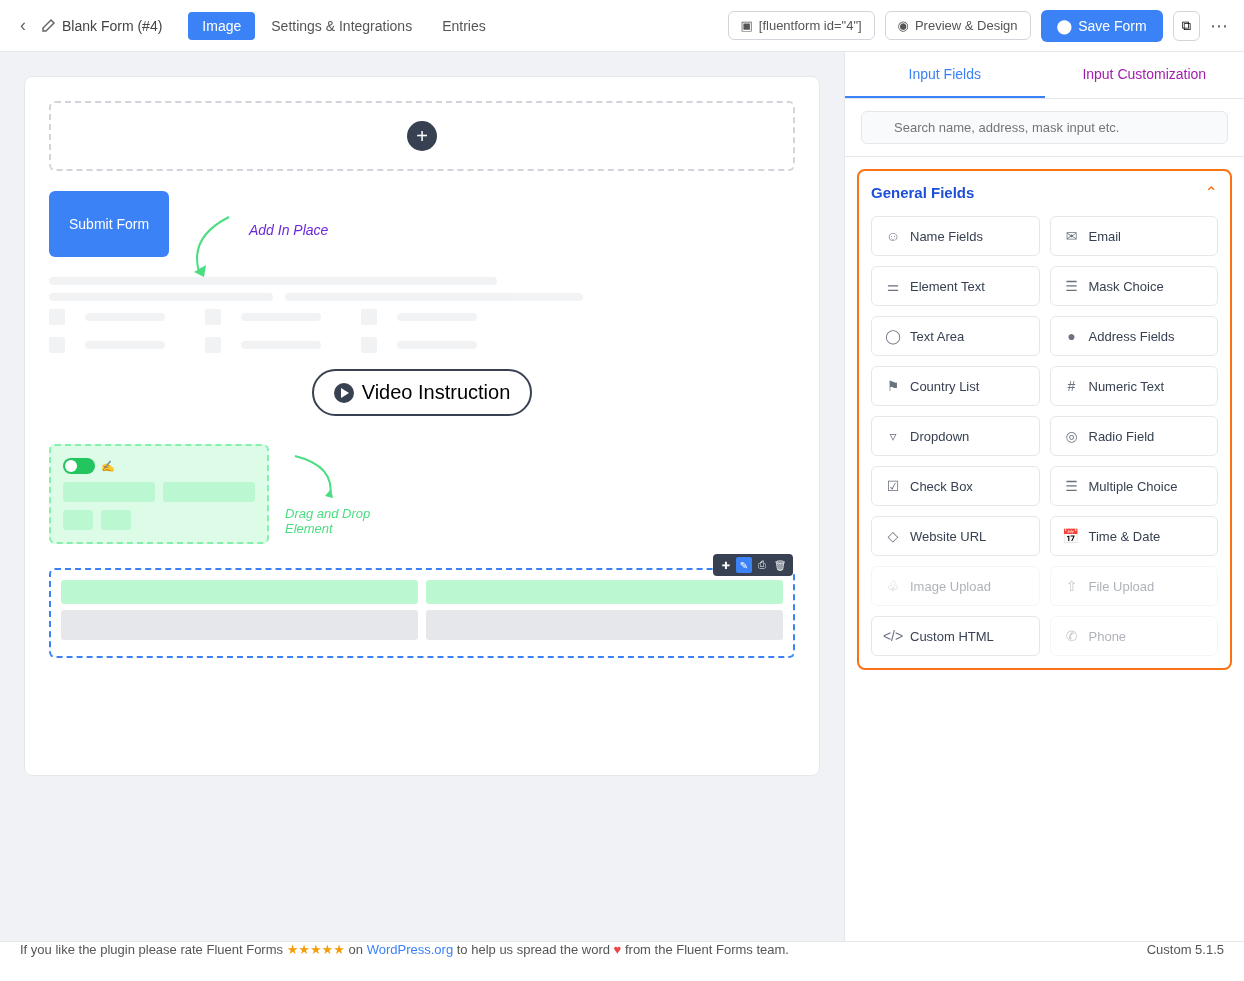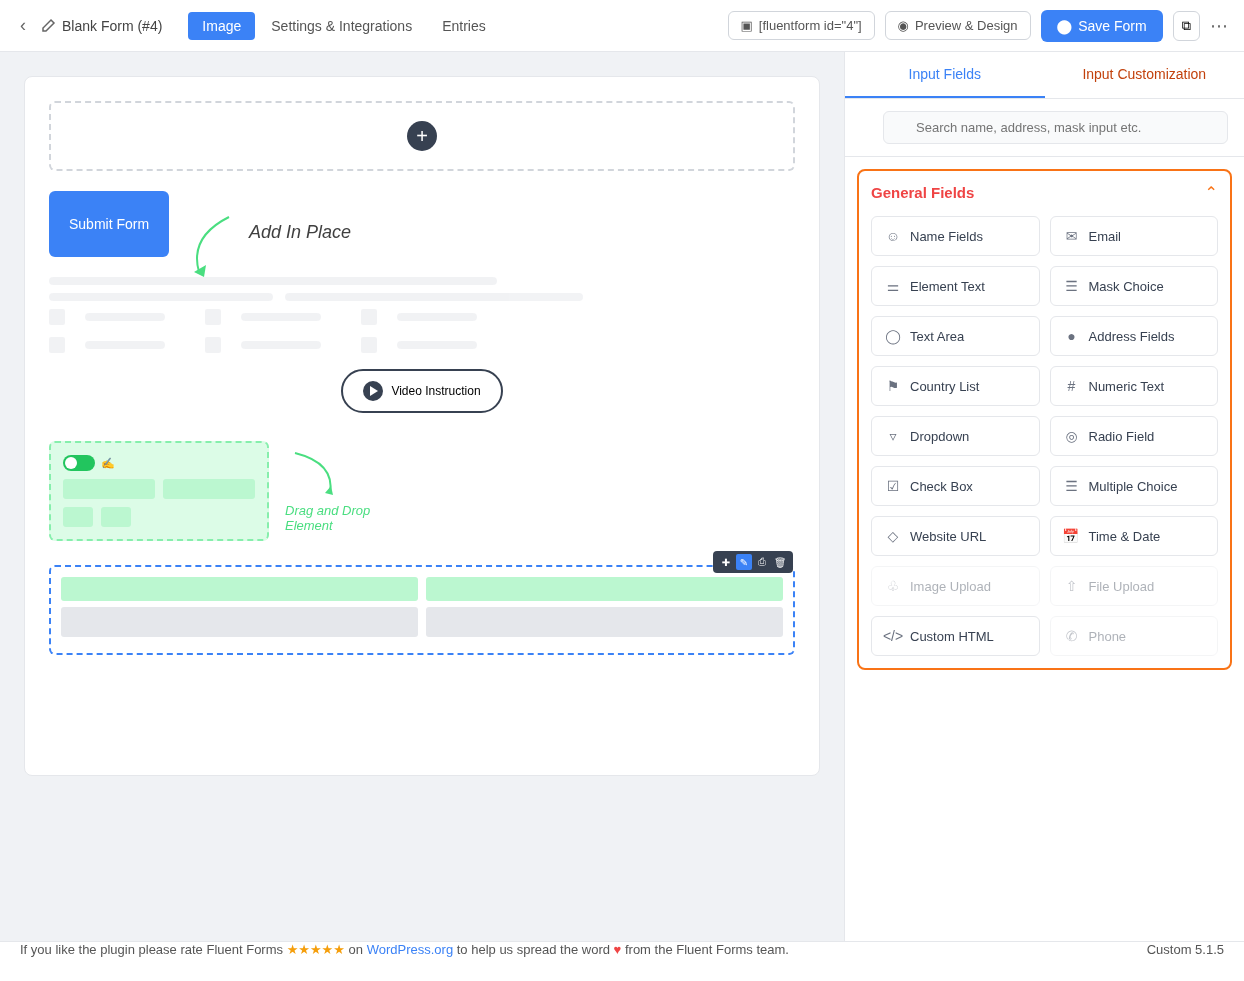--- a/index.html
+++ b/index.html
@@ -39,21 +39,21 @@
 
     .form-skeleton { opacity: 0.5; }
     .skeleton-line { height: 8px; background: #e5e7eb; border-radius: 4px; margin-bottom: 8px; }
     .skeleton-row { display: flex; gap: 12px; margin-bottom: 8px; }
     .skeleton-cell { height: 8px; background: #e5e7eb; border-radius: 4px; flex: 1; }
     .skeleton-icon-row { display: flex; gap: 20px; margin-bottom: 12px; align-items: center; }
     .skeleton-icon { width: 16px; height: 16px; background: #e5e7eb; border-radius: 2px; }
     .skeleton-icon-line { height: 8px; background: #e5e7eb; border-radius: 4px; width: 80px; }
 
     .video-section { display: flex; justify-content: center; margin: 16px 0; }
-    .video-btn { display: flex; align-items: center; gap: 8px; border: 2px solid #374151; border-radius: 24px; padding: 10px 20px; background: #fff; cursor: pointer; font-size: 12px; font-weight: 500; }
+    .video-btn { display: flex; align-items: center; gap: 8px; border: 2px solid #374151; border-radius: 24px; padding: 10px 20px; background: #fff; cursor: pointer; font-size: 20px; font-weight: 500; }
     .play-icon { width: 20px; height: 20px; background: #374151; border-radius: 50%; display: flex; align-items: center; justify-content: center; }
     .play-triangle { width: 0; height: 0; border-top: 5px solid transparent; border-bottom: 5px solid transparent; border-left: 8px solid #fff; margin-left: 2px; }
 
     .drag-section { background: #dcfce7; border: 2px dashed #86efac; border-radius: 6px; padding: 12px; margin: 12px 0; position: relative; display: flex; flex-direction: column; gap: 8px; }
     .drag-toggle { display: flex; align-items: center; gap: 6px; }
     .toggle-green { width: 32px; height: 16px; background: #22c55e; border-radius: 8px; position: relative; }
     .toggle-dot { width: 12px; height: 12px; background: #fff; border-radius: 50%; position: absolute; top: 2px; left: 2px; }
     .drag-skeleton-row { display: flex; gap: 8px; }
     .drag-skeleton { height: 20px; background: #bbf7d0; border-radius: 3px; flex: 1; }
     .drag-skeleton.small { height: 20px; width: 30px; flex: none; }
@@ -62,32 +62,32 @@
     .bottom-row { display: flex; gap: 8px; margin-bottom: 6px; }
     .bottom-cell { height: 24px; background: #bbf7d0; border-radius: 3px; flex: 1; }
     .bottom-cell.light { background: #e5e7eb; }
     .selected-toolbar { position: absolute; top: -16px; right: 0; display: flex; gap: 2px; background: #374151; border-radius: 4px; padding: 3px 5px; }
     .toolbar-icon { width: 16px; height: 16px; display: flex; align-items: center; justify-content: center; font-size: 10px; color: #fff; cursor: pointer; }
     .toolbar-icon.blue { background: #3b82f6; border-radius: 2px; }
 
     
     .sidebar { width: 400px; background: #fff; border-left: 1px solid #e5e7eb; display: flex; flex-direction: column; }
     .sidebar-tabs { display: flex; border-bottom: 1px solid #e5e7eb; }
-    .sidebar-tab { flex: 1; padding: 14px 16px; text-align: center; cursor: pointer; font-size: 14px; color: #c2410c; border-bottom: 2px solid transparent; }
+    .sidebar-tab { flex: 1; padding: 14px 16px; text-align: center; cursor: pointer; font-size: 14px; color: #a21caf; border-bottom: 2px solid transparent; }
     .sidebar-tab.active { color: #3b82f6; border-bottom-color: #3b82f6; }
 
     .search-box { padding: 12px 16px; border-bottom: 1px solid #e5e7eb; }
     .search-input { width: 100%; border: 1px solid #e5e7eb; border-radius: 6px; padding: 8px 12px 8px 32px; font-size: 13px; color: #999; outline: none; background: #f9fafb; position: relative; }
-    .search-wrapper { position: relative; margin-left: 22px; }
+    .search-wrapper { position: relative; }
     .search-icon-wrap { position: absolute; left: 10px; top: 50%; transform: translateY(-50%); color: #9ca3af; font-size: 14px; }
 
     .fields-panel { flex: 1; overflow-y: auto; padding: 12px; }
     .fields-section { border: 2px solid #f97316; border-radius: 8px; padding: 12px; }
     .section-header { display: flex; align-items: center; justify-content: space-between; margin-bottom: 14px; }
-    .section-title { font-size: 15px; font-weight: 600; color: #ef4444; }
+    .section-title { font-size: 15px; font-weight: 600; color: #1d4ed8; }
     .collapse-btn { background: none; border: none; cursor: pointer; color: #f97316; font-size: 16px; }
 
     .fields-grid { display: grid; grid-template-columns: 1fr 1fr; gap: 10px; }
     .field-item { display: flex; align-items: center; gap: 8px; border: 1px solid #e5e7eb; border-radius: 6px; padding: 10px 12px; cursor: pointer; font-size: 13px; color: #374151; background: #fff; transition: background 0.15s; }
     .field-item.disabled { opacity: 0.4; }
     .field-icon { width: 18px; height: 18px; display: flex; align-items: center; justify-content: center; font-size: 14px; color: #6b7280; flex-shrink: 0; }
 
     
     .bottombar { height: 40px; background: #fff; border-top: 1px solid #e5e7eb; display: flex; align-items: flex-start; justify-content: space-between; padding: 0 20px; font-size: 13px; color: #555; }
     .stars { color: #f59e0b; }
@@ -145,21 +145,21 @@
 
       <div class="submit-btn-area">
         <button class="submit-form-btn">Submit Form</button>
       </div>
 
       <div style="position:relative; margin-bottom: 16px;">
         <svg width="200" height="80" viewBox="0 0 200 80" style="position:absolute; left: 120px; top:-70px;">
           <path d="M 60 10 Q 20 30 30 65" stroke="#4ade80" stroke-width="2" fill="none"></path>
           <polygon points="25,65 35,70 37,58" fill="#4ade80"></polygon>
         </svg>
-        <span style="position:absolute; left:200px; top:-55px; color:#404040; font-style:italic; font-size:18px;">Add In Place</span>
+        <span style="position:absolute; left:200px; top:-55px; color:#6d28d9; font-style:italic; font-size:14px;">Add In Place</span>
 
         <div class="form-skeleton">
           <div class="skeleton-line" style="width:60%"></div>
           <div class="skeleton-row">
             <div class="skeleton-cell" style="width:30%; flex:none;"></div>
             <div class="skeleton-cell" style="width:40%; flex:none;"></div>
           </div>
           <div class="skeleton-icon-row">
             <div class="skeleton-icon"></div>
             <div class="skeleton-icon-line"></div>

